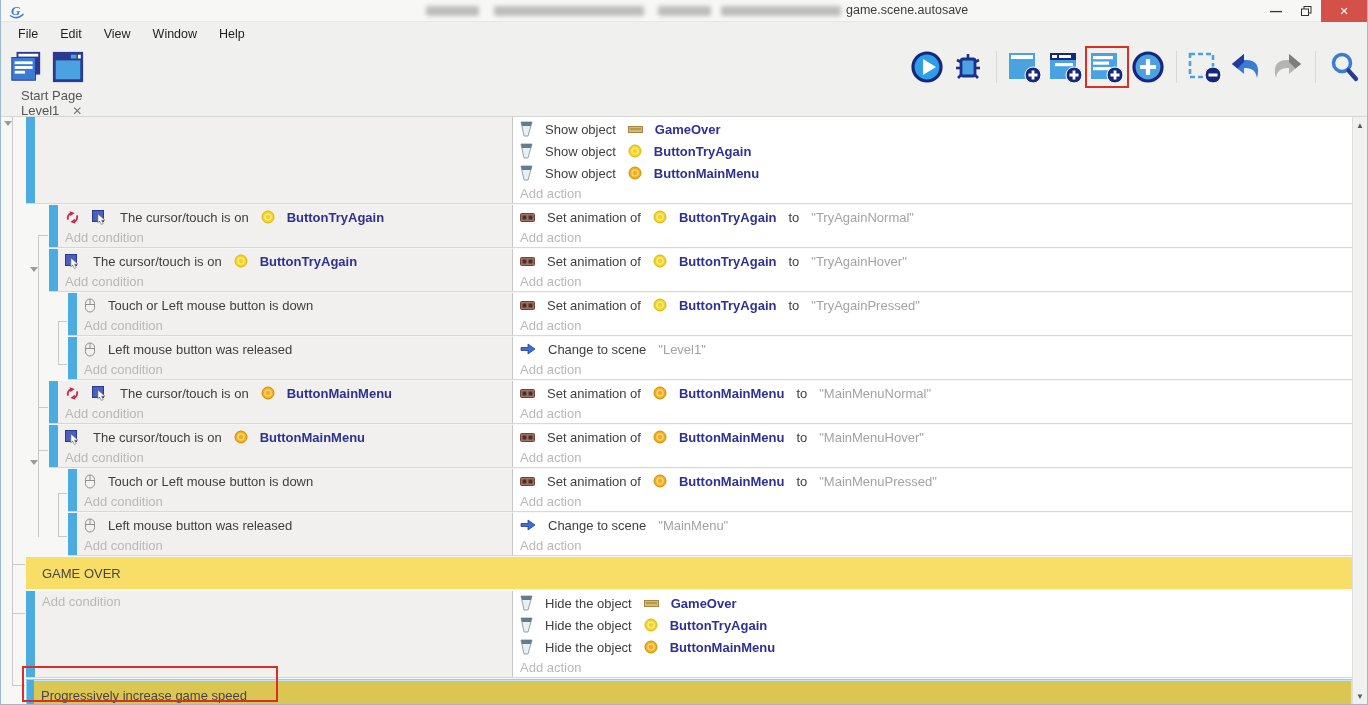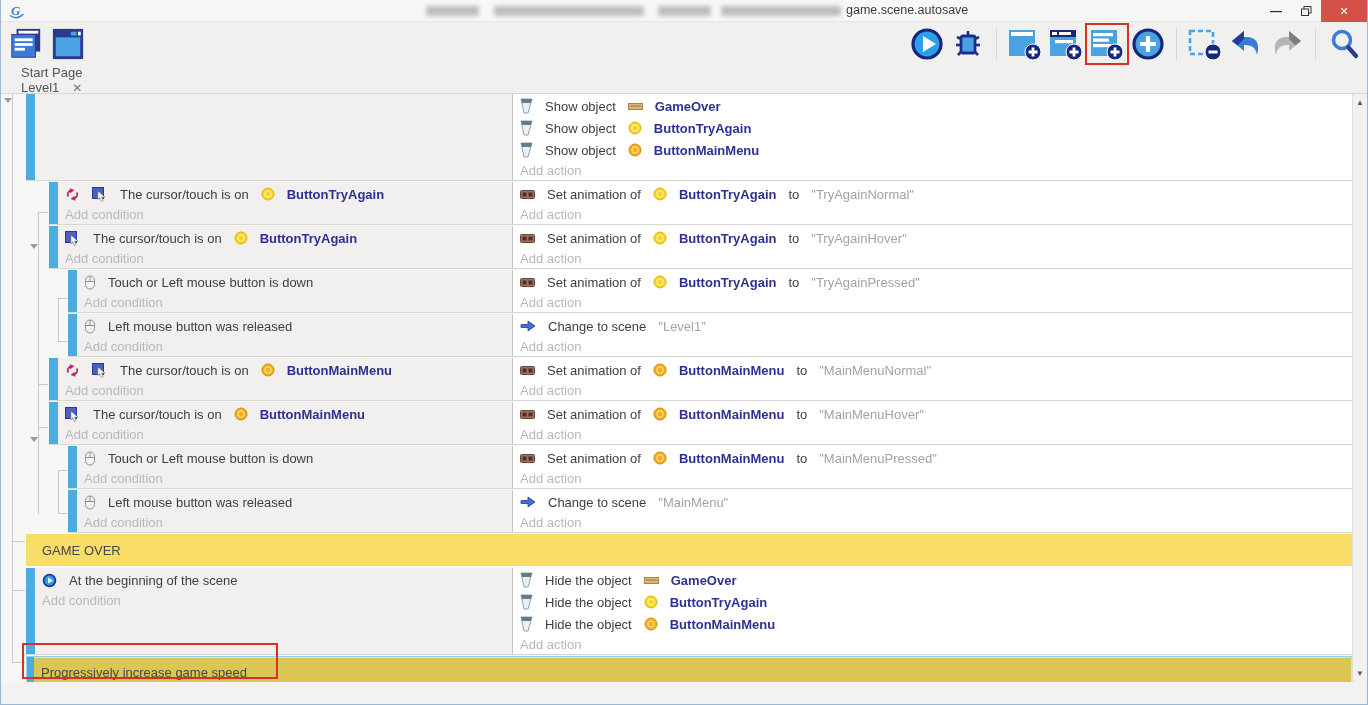--- a/index.html
+++ b/index.html
@@ -78,20 +78,27 @@
     <span class="wbtn" id="btn-min">—</span>
     <span class="wbtn" id="btn-restore">
       <svg width="11" height="10" viewBox="0 0 11 10">
           <rect x="3" y="0.5" width="7" height="6.5" fill="none" stroke="#333"></rect>
           <rect x="0.5" y="3" width="7" height="6.5" fill="#f7f7f6" stroke="#333"></rect>
         </svg>
     </span>
     <span class="wbtn" id="btn-close">✕</span>
   </div>
 
+  <div id="menubar">
+      <span class="menu-item">File</span>
+      <span class="menu-item">Edit</span>
+      <span class="menu-item">View</span>
+      <span class="menu-item">Window</span>
+      <span class="menu-item">Help</span>
+    </div>
 
   <div id="toolbar">
     <div id="toolbar-left">
         <span class="tbtn">
           <svg width="38" height="38" viewBox="0 0 36 36">
             <rect x="8" y="2" width="25" height="24" fill="#2b3990"></rect>
             <rect x="10" y="4" width="21" height="3" fill="#fff"></rect>
             <rect x="3" y="8" width="25" height="24" fill="#3a7bd5" stroke="#2b3990"></rect>
             <rect x="6" y="12" width="19" height="3" fill="#fff"></rect>
             <rect x="6" y="17" width="19" height="3" fill="#fff"></rect>
@@ -617,30 +624,20 @@
             </div>
             <div class="addline">Add action</div>
           </div>
         </div>
         <div class="comment-row comment-bright">
           <span>GAME OVER</span>
         </div>
         <div class="evrow" style="margin-left: 25px;">
           <div class="evbar"></div>
           <div class="cond" style="width: 478px;">
-            <div class="evline">
-              <span class="icn">
-                <svg width="15" height="15" viewBox="0 0 15 15">
-                  <circle cx="7.5" cy="7.5" r="6.8" fill="#1f3a93"></circle>
-                  <circle cx="7.5" cy="7.5" r="4.9" fill="#2e9fe6"></circle>
-                  <polygon points="6,4.6 11,7.5 6,10.4" fill="#fff"></polygon>
-                </svg>
-              </span>
-              <span>At the beginning of the scene</span>
-            </div>
             <div class="addline">Add condition</div>
           </div>
           <div class="act">
             <div class="evline">
               <span class="icn">
                 <svg width="13" height="16" viewBox="0 0 13 16">
                   <polygon points="1,1 12,1 8,15 4,15" fill="#eceff1" stroke="#8fa3ae"></polygon>
                   <polygon points="1,1 12,1 10.8,5 2.2,5" fill="#5f7d8c"></polygon>
                 </svg>
               </span>

